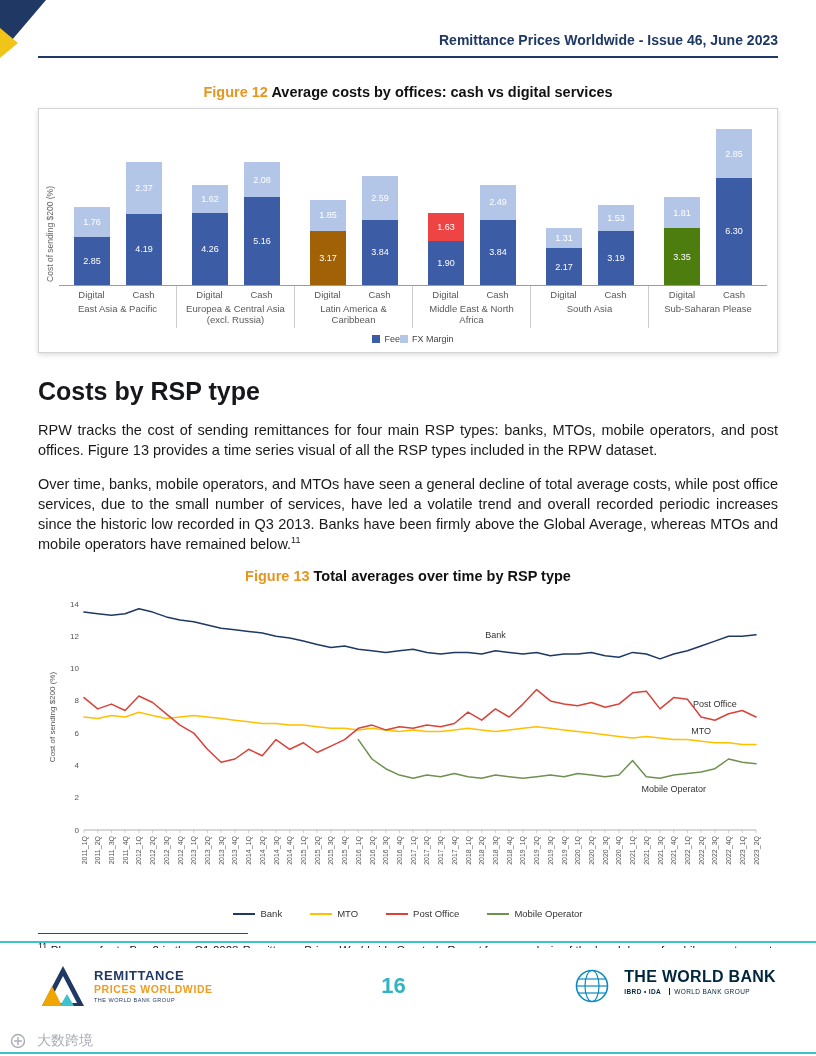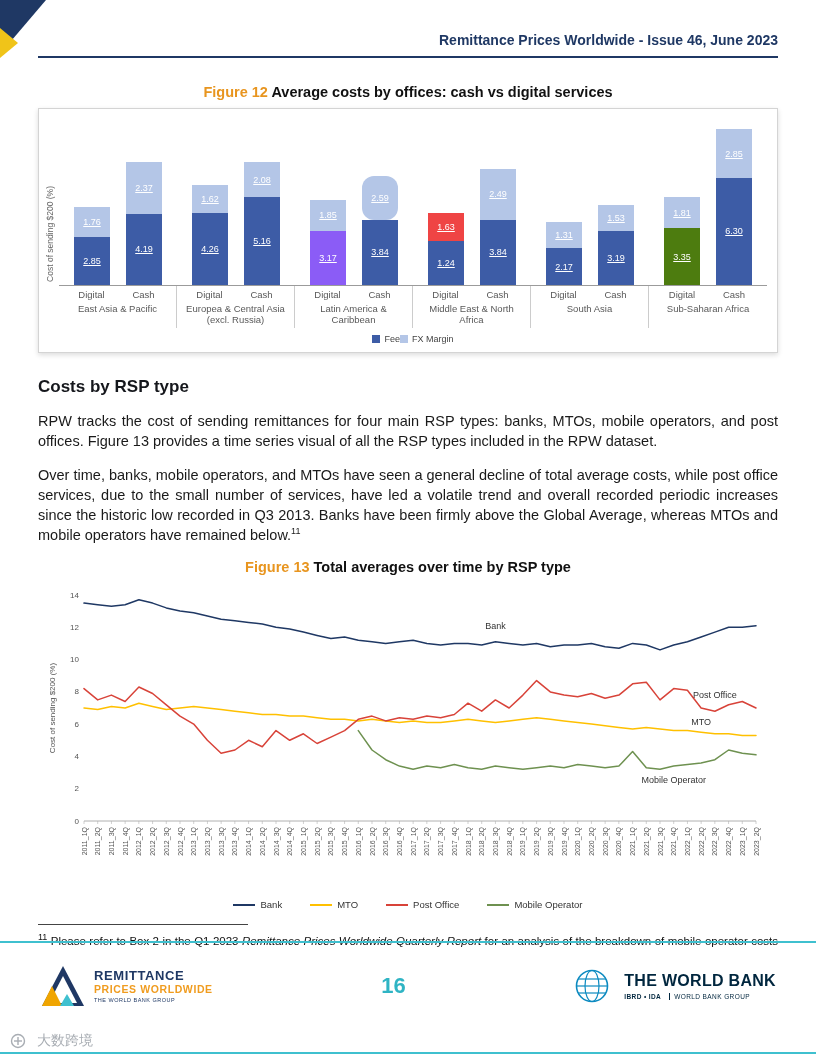--- a/index.html
+++ b/index.html
@@ -25,32 +25,32 @@
     padding:14px 10px 8px 6px;background:#fff;}
   .bar-chart-flex{display:flex;align-items:center;}
   .y-label-12{writing-mode:vertical-rl;transform:rotate(180deg);font-size:8.5px;color:#666;
     text-align:center;flex:0 0 14px;}
   .bar-main{flex:1;}
   .bar-area{display:flex;}
   .bar-group{flex:1;display:flex;flex-direction:column;min-width:0;}
   .pair{display:flex;justify-content:center;gap:16px;}
   .bars-row{align-items:flex-end;height:162px;border-bottom:1px solid #9b9b9b;}
   .bar-col{width:36px;display:flex;flex-direction:column;justify-content:flex-end;}
-  .seg{display:flex;align-items:center;justify-content:center;font-size:9px;color:#fff;text-decoration:underline;}
+  .seg{display:flex;align-items:center;justify-content:center;font-size:9px;color:#fff;}
   .bar-caption{padding:3px 2px 2px;}
   .bar-group:not(:last-child) .bar-caption{border-right:1px solid #cccccc;}
   .bar-sublabels span{display:inline-block;width:36px;text-align:center;
     font-size:9.5px;color:#595959;}
   .region-name{font-size:9.5px;color:#595959;text-align:center;margin-top:4px;
     line-height:1.15;min-height:22px;padding:0 2px;}
   .bar-legend{display:flex;justify-content:center;font-size:9px;color:#444;
     margin-top:6px;align-items:center;}
   .bar-legend .sq{display:inline-block;width:8px;height:8px;margin-right:4px;vertical-align:-1px;}
   
-  .section-heading{font-size:17px;font-weight:bold;color:#15171c;margin:24px 0 14px;}
+  .section-heading{font-size:25px;font-weight:bold;color:#15171c;margin:24px 0 14px;}
   p.body{font-size:14.5px;line-height:1.4;text-align:justify;margin:0 0 13px;}
   sup{font-size:9px;vertical-align:super;}
   
   .fig13-wrap{text-align:center;margin-top:4px;}
   .lc-legend{display:flex;justify-content:center;gap:28px;font-size:9.5px;color:#333;
     margin-top:0;align-items:center;}
   .lc-swatch{display:inline-block;width:22px;height:2px;margin-right:5px;vertical-align:2px;}
   
   .footnote-rule{width:210px;border-top:1px solid #444;margin:14px 0 6px;}
   .footnote{font-size:11.5px;line-height:1.35;color:#111;margin:0;text-align:justify;}
@@ -66,21 +66,21 @@
     clip-path:polygon(50% 0,100% 100%,0 100%);}
   .rpw-tri-white{position:absolute;left:9px;top:12px;width:28px;height:27px;background:#ffffff;
     clip-path:polygon(50% 0,100% 100%,0 100%);}
   .rpw-tri-gold{position:absolute;left:2px;top:22px;width:20px;height:20px;background:#F0A500;
     clip-path:polygon(50% 0,100% 100%,0 100%);}
   .rpw-tri-teal{position:absolute;left:20px;top:30px;width:14px;height:12px;background:#3FC0CF;
     clip-path:polygon(50% 0,100% 100%,0 100%);}
   .rpw-t1{font-size:13px;font-weight:bold;color:#1F3864;letter-spacing:.6px;line-height:1.1;}
   .rpw-t2{font-size:10.5px;font-weight:bold;color:#F09C1F;letter-spacing:.6px;line-height:1.2;}
   .rpw-t3{font-size:5.5px;color:#1F3864;letter-spacing:.5px;margin-top:2px;}
-  .wb-logo{display:flex;align-items:center;gap:14px;}
+  .wb-logo{display:flex;gap:14px;}
   .wb-t1{font-size:16px;font-weight:bold;color:#00263e;letter-spacing:.3px;line-height:1.15;}
   .wb-t2{font-size:6.5px;color:#00263e;letter-spacing:.4px;margin-top:2px;}
   .wb-t2 b{margin-right:4px;}
   .wb-sep{display:inline-block;border-left:1px solid #00263e;height:7px;margin:0 4px;vertical-align:-1px;}
   
   .watermark{position:absolute;left:10px;bottom:6px;display:flex;align-items:center;gap:11px;
     color:#a8adb3;font-size:14px;}
 </style>
 </head>
 <body>
@@ -138,58 +138,58 @@
                   <span>Digital</span>
                   <span>Cash</span>
                 </div>
                 <div class="region-name">Europea &amp; Central Asia (excl. Russia)</div>
               </div>
             </div>
             <div class="bar-group">
               <div class="pair bars-row">
                 <div class="bar-col">
                   <div class="seg" style="height: 31.45px; background: rgb(180, 198, 231);">1.85</div>
-                  <div class="seg" style="height: 53.89px; background: #8b5cf6; text-align: right;">3.17</div>
-                </div>
-                <div class="bar-col">
-                  <div class="seg" style="height: 44.03px; background: rgb(180, 198, 231); border-radius: 12px;">2.59</div>
+                  <div class="seg" style="height: 53.89px; background: #a16207; text-align: right;">3.17</div>
+                </div>
+                <div class="bar-col">
+                  <div class="seg" style="height: 44.03px; background: rgb(180, 198, 231);">2.59</div>
                   <div class="seg" style="height: 65.28px; background: rgb(61, 92, 166);">3.84</div>
                 </div>
               </div>
               <div class="bar-caption">
                 <div class="pair bar-sublabels">
                   <span>Digital</span>
                   <span>Cash</span>
                 </div>
                 <div class="region-name">Latin America &amp; Caribbean</div>
               </div>
             </div>
             <div class="bar-group">
               <div class="pair bars-row">
                 <div class="bar-col">
                   <div class="seg" style="height: 27.71px; background: #ef4444;">1.63</div>
-                  <div class="seg" style="height: 43.86px; background: rgb(61, 92, 166);">1.24</div>
-                </div>
-                <div class="bar-col">
-                  <div class="seg" style="height: 51px; background: rgb(180, 198, 231);">2.49</div>
+                  <div class="seg" style="height: 43.86px; background: rgb(61, 92, 166);">1.90</div>
+                </div>
+                <div class="bar-col">
+                  <div class="seg" style="height: 35px; background: rgb(180, 198, 231);">2.49</div>
                   <div class="seg" style="height: 65.28px; background: rgb(61, 92, 166);">3.84</div>
                 </div>
               </div>
               <div class="bar-caption">
                 <div class="pair bar-sublabels">
                   <span>Digital</span>
                   <span>Cash</span>
                 </div>
                 <div class="region-name">Middle East &amp; North Africa</div>
               </div>
             </div>
             <div class="bar-group">
               <div class="pair bars-row">
                 <div class="bar-col">
-                  <div class="seg" style="height: 26px; background: rgb(180, 198, 231);">1.31</div>
+                  <div class="seg" style="height: 20px; background: rgb(180, 198, 231);">1.31</div>
                   <div class="seg" style="height: 36.89px; background: rgb(61, 92, 166);">2.17</div>
                 </div>
                 <div class="bar-col">
                   <div class="seg" style="height: 26.01px; background: rgb(180, 198, 231);">1.53</div>
                   <div class="seg" style="height: 54.23px; background: rgb(61, 92, 166);">3.19</div>
                 </div>
               </div>
               <div class="bar-caption">
                 <div class="pair bar-sublabels">
                   <span>Digital</span>
@@ -207,21 +207,21 @@
                 <div class="bar-col">
                   <div class="seg" style="height: 48.45px; background: rgb(180, 198, 231);">2.85</div>
                   <div class="seg" style="height: 107.1px; background: rgb(61, 92, 166);">6.30</div>
                 </div>
               </div>
               <div class="bar-caption">
                 <div class="pair bar-sublabels">
                   <span>Digital</span>
                   <span>Cash</span>
                 </div>
-                <div class="region-name">Sub-Saharan Africa</div>
+                <div class="region-name">Sub-Saharan Please</div>
               </div>
             </div>
           </div>
         <div id="bar-legend" class="bar-legend">
             <span><span class="sq" style="background: rgb(61, 92, 166);"></span>Fee</span>
             <span><span class="sq" style="background: rgb(180, 198, 231);"></span>FX Margin</span>
           </div>
       </div>
     </div>
   </div>

